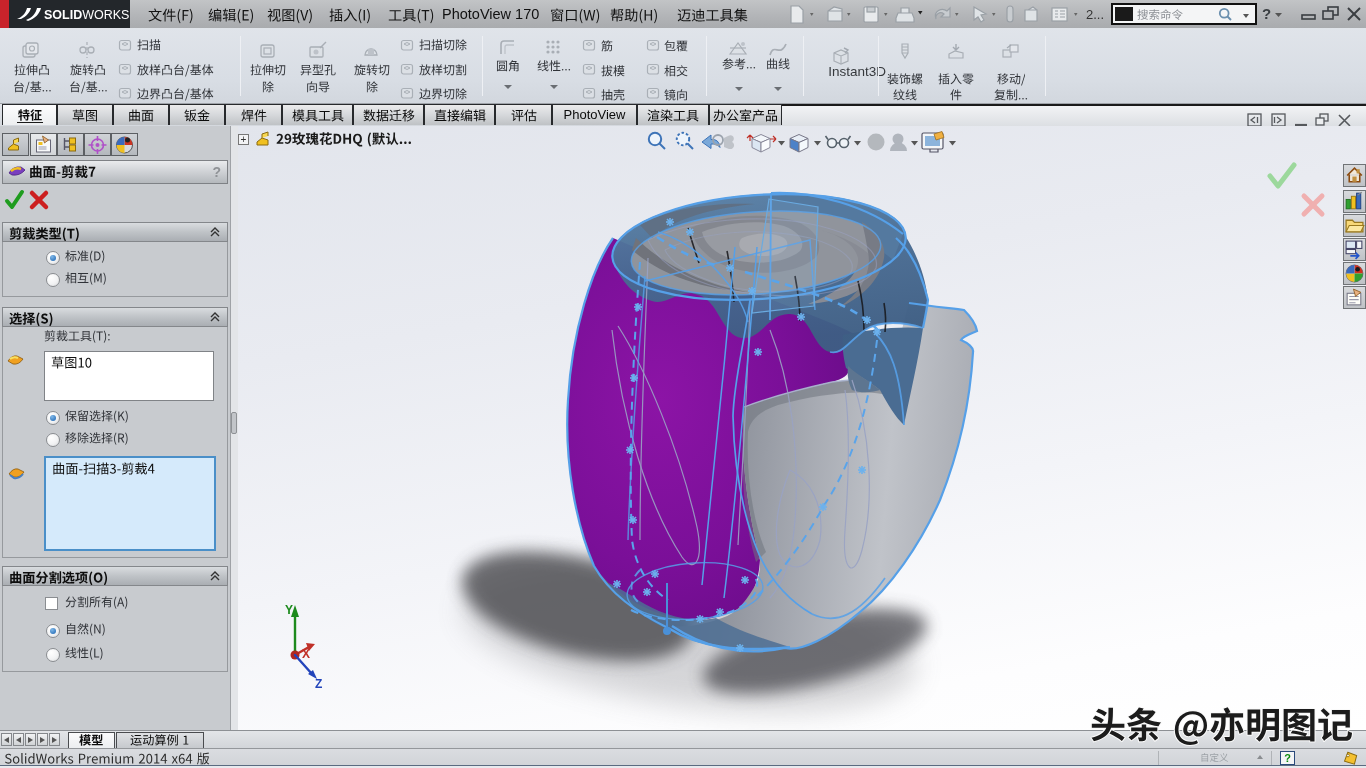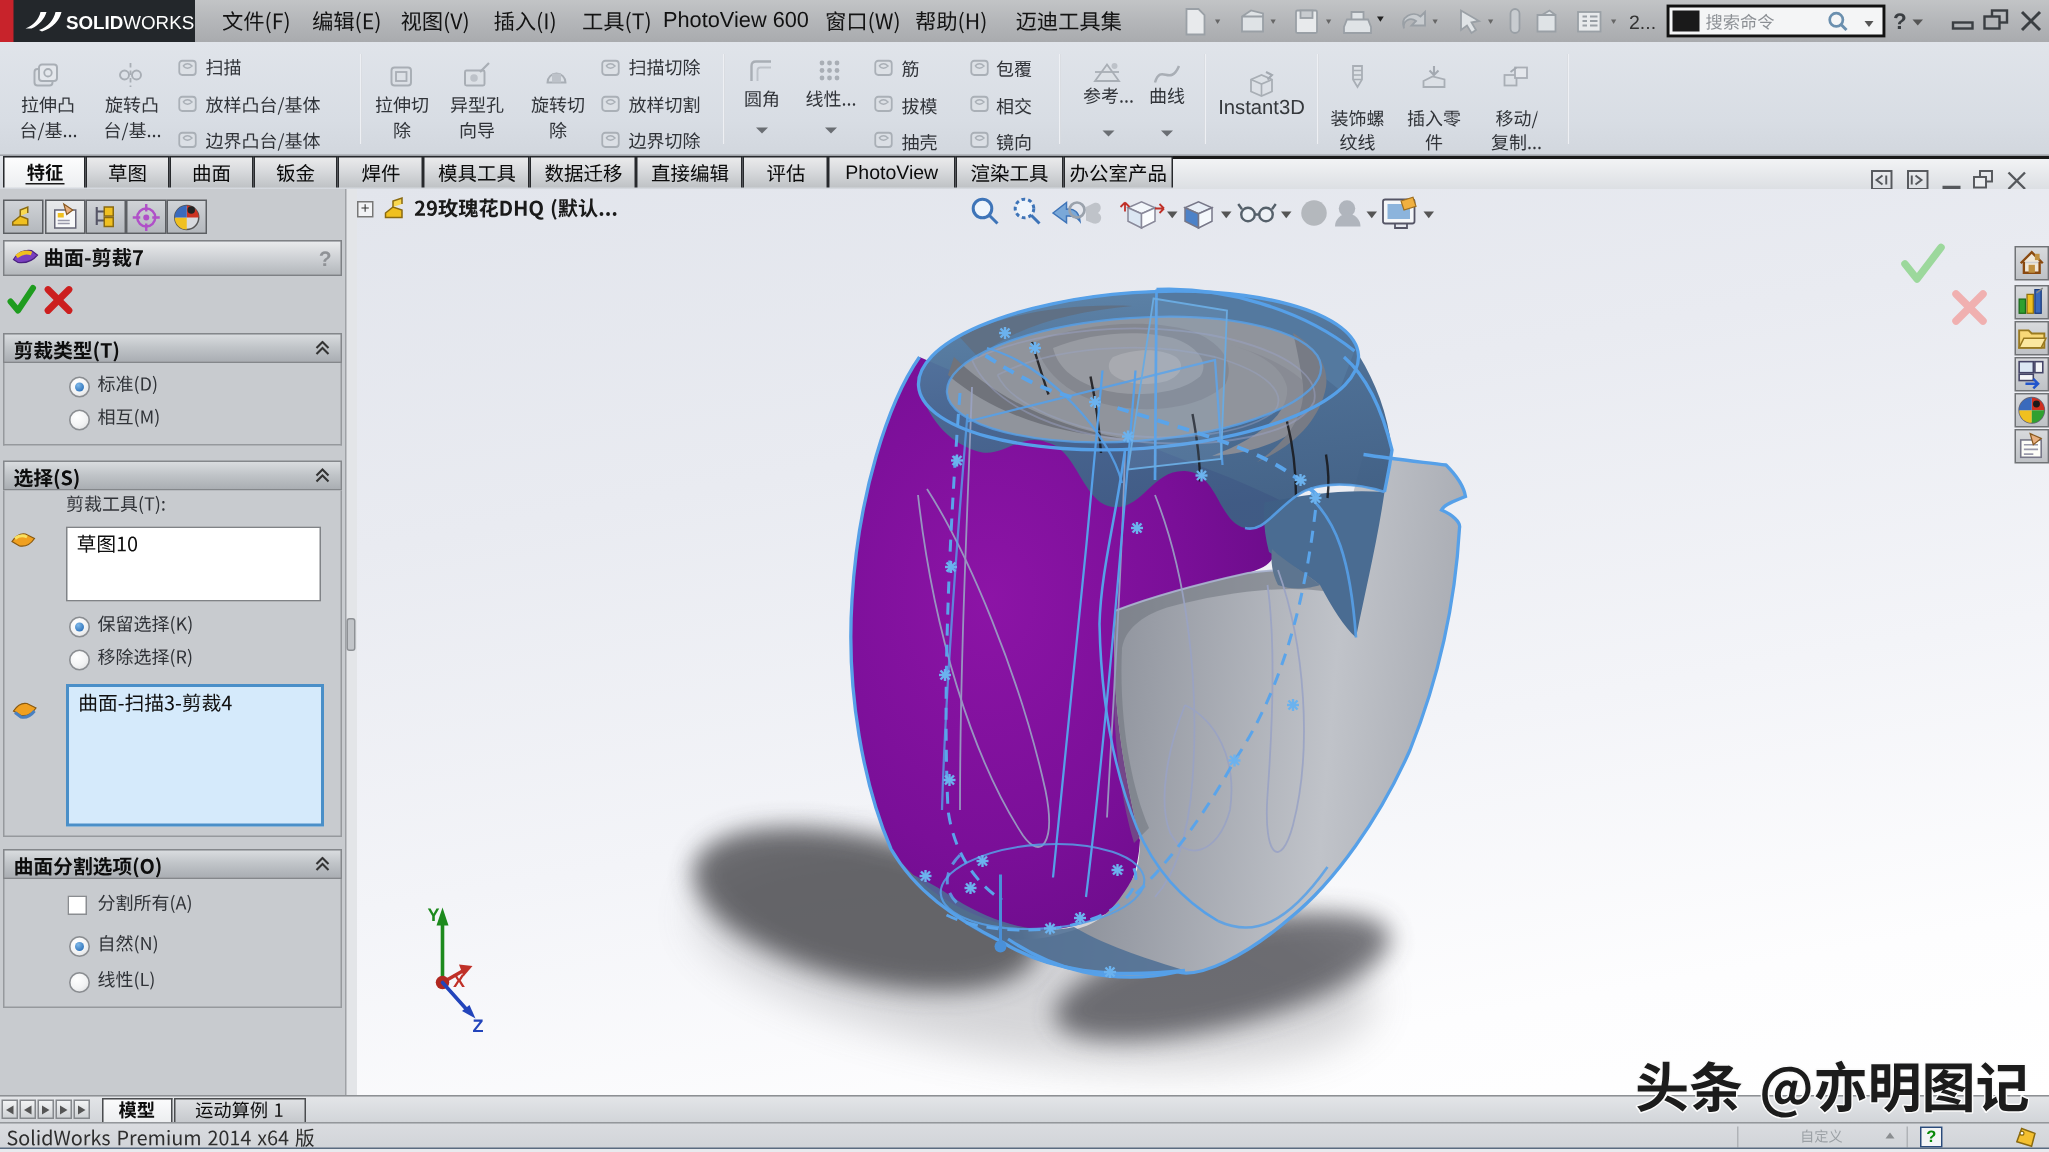--- a/index.html
+++ b/index.html
@@ -15,21 +15,21 @@
 .menu { position:absolute; top:0; height:28px; line-height:28px; font-size:14.5px; color:#111; }
 .ddarrow { position:absolute; top:13px; width:0; height:0; border-left:3.5px solid transparent; border-right:3.5px solid transparent; border-top:4px solid #555; }
 
 #searchbox { position:absolute; left:1111px; top:3px; width:146px; height:22px; background:#f4f5f6; border:2px solid #111; }
 #searchtxt { position:absolute; left:24px; top:3px; font-size:12px; color:#8b8f94; }
 
 
 #ribbon { position:absolute; left:0; top:28px; width:1366px; height:76px;
   background:linear-gradient(180deg,#e0e4ea 0%,#d8dde4 70%,#d2d7de 100%); border-bottom:1px solid #9ea2a8;}
 .rlab { position:absolute; font-size:12px; color:#35383c; white-space:nowrap; }
-.rlabc { text-align:center; }
+.rlabc { text-align:right; }
 .rsep { position:absolute; top:8px; width:1px; height:60px; background:#aeb2b8; border-right:1px solid #eef0f4; }
 .ricon { position:absolute; opacity:0.85; }
 
 
 #tabbar { position:absolute; left:0; top:104px; width:1366px; height:22px; background:linear-gradient(180deg,#e2e5ea,#d4d8de); }
 .ctab { position:absolute; top:0px; height:21px; line-height:20px; font-size:13px; color:#0b0b0b; text-align:center;
   background:linear-gradient(180deg,#ebebec 0%,#d8dadd 45%,#bfc2c5 100%); border:1px solid #27292c; border-bottom:none; }
 .ctab.active { background:linear-gradient(180deg,#fdfdfe,#eceef0); font-weight:bold; }
 #tabbar-right { position:absolute; left:782px; top:0; width:584px; height:22px; border-top:2px solid #1a1a1a;
   background:linear-gradient(180deg,#f2f3f5,#dcdfe3); }
@@ -136,21 +136,21 @@
         </svg></div>
     <div class="menu" style="left:388px;"><svg style="display:block;display:inline-block;vertical-align:middle;" width="46.5" height="17.0" viewBox="0 -70 3275 1200">
           <g fill="#141414">
             <use href="#gr5de5" x="0"></use>
             <use href="#gr5177" x="1000"></use>
             <use href="#gr28" x="2000"></use>
             <use href="#gr54" x="2338"></use>
             <use href="#gr29" x="2937"></use>
           </g>
         </svg></div>
-    <div class="menu" style="left:442px;">PhotoView 600</div>
+    <div class="menu" style="left:442px;">PhotoView 170</div>
     <div class="menu" style="left:550px;"><svg style="display:block;display:inline-block;vertical-align:middle;" width="50.5" height="17.0" viewBox="0 -70 3554 1200">
           <g fill="#141414">
             <use href="#gr7a97" x="0"></use>
             <use href="#gr53e3" x="1000"></use>
             <use href="#gr28" x="2000"></use>
             <use href="#gr57" x="2338"></use>
             <use href="#gr29" x="3216"></use>
           </g>
         </svg></div>
     <div class="menu" style="left:610px;"><svg style="display:block;display:inline-block;vertical-align:middle;" width="48.3" height="17.0" viewBox="0 -70 3404 1200">

